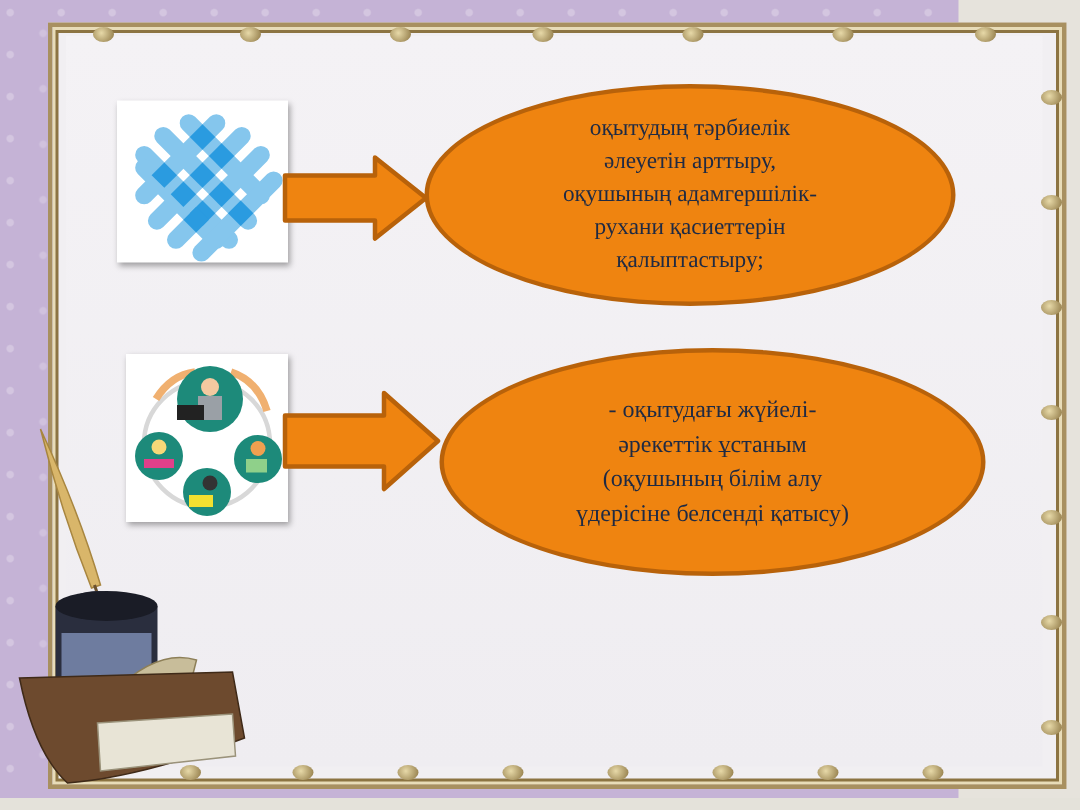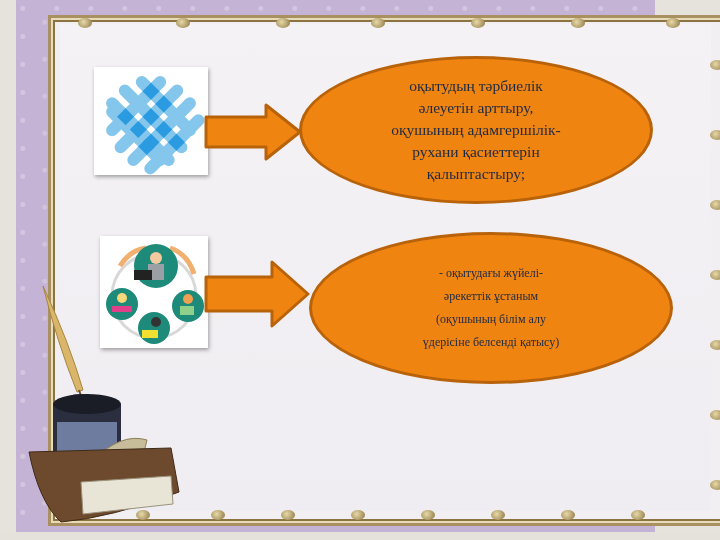--- a/index.html
+++ b/index.html
@@ -1,20 +1,20 @@
 <!DOCTYPE html>
 <html><head>
 <meta charset="utf-8">
 <style>
   html, body { margin: 0; padding: 0; }
   body { width: 720px; height: 540px; position: relative; overflow: hidden; background: #e6e3dc; font-family: "Liberation Serif", serif; }
   .slide { position: absolute; left: 0; top: 0; width: 639px; height: 532px; background: #c5b3d6;
     background-image: radial-gradient(circle at 20% 30%, rgba(255,255,255,0.25) 0 2px, transparent 3px),
                       radial-gradient(circle at 70% 60%, rgba(255,255,255,0.2) 0 2px, transparent 3px);
-    background-size: 34px 28px, 41px 37px; margin-left: 16px; }
+    background-size: 34px 28px, 41px 37px; }
   .frame { position: absolute; left: 32px; top: 15px; width: 673px; height: 505px;
     border: 3px solid #a89060; box-shadow: inset 0 0 0 2px #e8dcb8, inset 0 0 0 4px #8c7442; background: #f1eff2; }
   .paper { position: absolute; left: 44px; top: 24px; width: 651px; height: 487px;
     background: linear-gradient(180deg, #f4f2f5 0%, #efedf1 100%); }
   .knot { position: absolute; width: 14px; height: 10px; border-radius: 50%; background: radial-gradient(circle at 40% 40%, #e7d9a8, #8a7340); }
   .card { position: absolute; background: #fff; box-shadow: 1px 2px 4px rgba(0,0,0,0.35); }
   .arrow { position: absolute; }
   .ellipse { position: absolute; border-radius: 50%; background: #ef8410; border: 3px solid #b8620a;
     display: flex; align-items: center; justify-content: center; text-align: center; box-sizing: border-box; }
   .ellipse-text { color: #1e2a44; font-size: 15.5px; line-height: 22px; white-space: pre-line; }
@@ -111,21 +111,21 @@
       <circle cx="56" cy="86" r="5" fill="#333"></circle>
       <rect x="42" y="94" width="16" height="8" fill="#f2e030"></rect>
     </svg>
   </div>
 
   <svg class="arrow" style="left:188px;top:260px" width="108" height="68" viewBox="0 0 108 68">
     <polygon points="2,17 68,17 68,2 104,34 68,66 68,51 2,51" fill="#ef8410" stroke="#b8620a" stroke-width="3" stroke-linejoin="round"></polygon>
   </svg>
 
   <div class="ellipse" style="left:293px;top:232px;width:364px;height:152px">
-    <span class="ellipse-text" style="font-size:12px;line-height:23px">- оқытудағы жүйелі-
+    <span class="ellipse-text" style="font-size:16px;line-height:23px">- оқытудағы жүйелі-
 әрекеттік ұстаным
 (оқушының білім алу
 үдерісіне белсенді қатысу)</span>
   </div>
 
   <svg style="position:absolute;left:5px;top:282px" width="165" height="250" viewBox="0 0 165 250">
     <path d="M22 4 Q48 60 62 108 L56 110 Q36 60 22 4Z" fill="#d9b66a" stroke="#a88640" stroke-width="1"></path>
     <path d="M58 108 L62 120" stroke="#6b5230" stroke-width="2"></path>
     <ellipse cx="60" cy="120" rx="18" ry="8" fill="#3a3a48"></ellipse>
     <rect x="32" y="122" width="68" height="52" fill="#2a2e3e"></rect>

